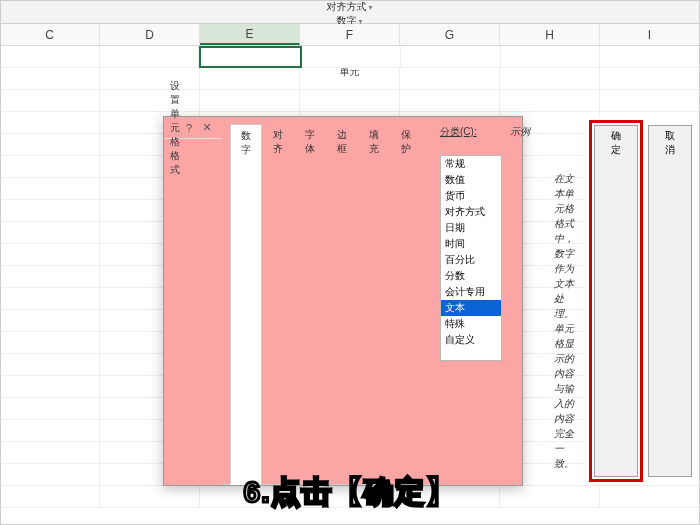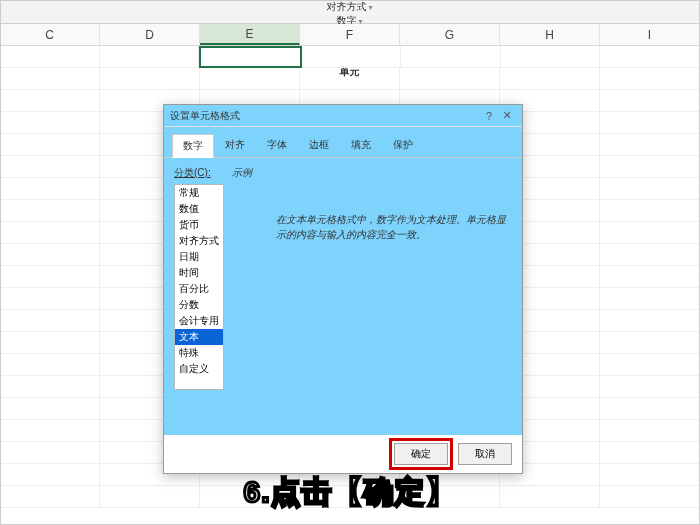--- a/index.html
+++ b/index.html
@@ -1,47 +1,47 @@
 <!DOCTYPE html>
 <html><head>
 <meta charset="utf-8">
 <style>
 * { margin: 0; padding: 0; box-sizing: border-box; font-family: "Microsoft YaHei", sans-serif; }
 body { width: 700px; height: 525px; background: #fff; position: relative; overflow: hidden; }
 
 
 .ribbon { height: 24px; background: #f3f3f3; display: flex; border-bottom: 1px solid #d0d0d0; font-size: 10px; color: #333; flex-direction: column; }
 .ribbon-group { flex: 1; display: flex; align-items: center; justify-content: center; border-right: 1px solid #e0e0e0; }
-.ribbon-group:last-child { flex: 0 0 60px; font-weight: bold; }
+.ribbon-group:last-child { flex: 0 0 60px; }
 .ribbon-drop { font-size: 8px; margin-left: 2px; color: #888; }
 
 
 .sheet { position: relative; }
 .col-headers { display: flex; height: 22px; background: #f9f9f9; border-bottom: 1px solid #d8d8d8; }
 .ch { flex: 1; display: flex; align-items: center; justify-content: center; font-size: 12px; color: #444; border-right: 1px solid #e3e3e3; }
 .ch.active { background: #d8e6d8; border-bottom: 2px solid #217346; }
 
 .rows .row { display: flex; height: 22px; }
 .rows .cell { flex: 1; border-right: 1px solid #eee; border-bottom: 1px solid #eee; }
 .rows .cell.active { border: 2px solid #217346; }
 
 
-.dialog { position: absolute; left: 163px; top: 104px; width: 360px; height: 370px; background: #7dd3fc; border: 1px solid #999; box-shadow: 0 3px 12px rgba(0,0,0,0.25); font-size: 10px; display: flex; flex-direction: column; }
+.dialog { position: absolute; left: 163px; top: 116px; width: 360px; height: 370px; background: #fca5a5; border: 1px solid #999; box-shadow: 0 3px 12px rgba(0,0,0,0.25); font-size: 10px; display: flex; flex-direction: row; }
 .titlebar { height: 22px; display: flex; align-items: center; padding: 0 6px; border-bottom: 1px solid #e0e0e0; }
 .titlebar .title { flex: 1; font-size: 10px; color: #333; }
 .titlebar .help, .titlebar .close { width: 18px; text-align: center; color: #555; cursor: pointer; font-size: 11px; }
 
 .tabs { display: flex; padding: 6px 8px 0 8px; gap: 0; border-bottom: 1px solid #ccc; }
 .tab { padding: 4px 10px; font-size: 10px; color: #333; border: 1px solid transparent; border-bottom: none; cursor: pointer; }
 .tab.active { border-color: #ccc; border-bottom: 1px solid #fff; position: relative; top: 1px; background: #fff; }
 
 .pane { flex: 1; padding: 8px 10px; display: flex; gap: 8px; }
-.cat-label { font-size: 10px; color: #333; margin-bottom: 4px; text-decoration: underline; }
+.cat-label { font-size: 10px; color: #333; margin-bottom: 16px; text-decoration: underline; }
 .cat-wrap { display: flex; flex-direction: column; }
-.listbox { width: 50px; height: 206px; border: 1px solid #b8b8b8; background: #fff; overflow: hidden; font-size: 10px; position: relative; }
+.listbox { width: 62px; height: 206px; border: 1px solid #b8b8b8; background: #fff; overflow: hidden; font-size: 10px; position: relative; }
 .listbox .item { padding: 1px 4px; white-space: nowrap; cursor: pointer; }
 .listbox .item.sel { background: #0a64d6; color: #fff; }
 
 .right-pane { flex: 1; display: flex; flex-direction: column; font-style: italic; }
 .example-label { font-size: 10px; color: #333; }
 .example-box { height: 24px; margin-top: 2px; }
 .desc { margin-top: 6px; font-size: 10px; color: #333; line-height: 1.5; margin-left: 44px; }
 
 .dialog-footer { padding: 8px 10px; display: flex; justify-content: flex-end; gap: 10px; background: #fff; text-align: center; }
 .btn { padding: 3px 16px; font-size: 10px; border: 1px solid #a0a0a0; background: #f0f0f0; cursor: pointer; }

